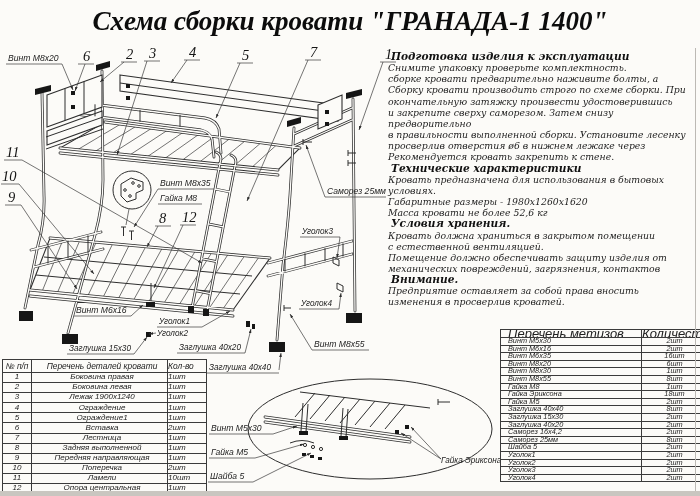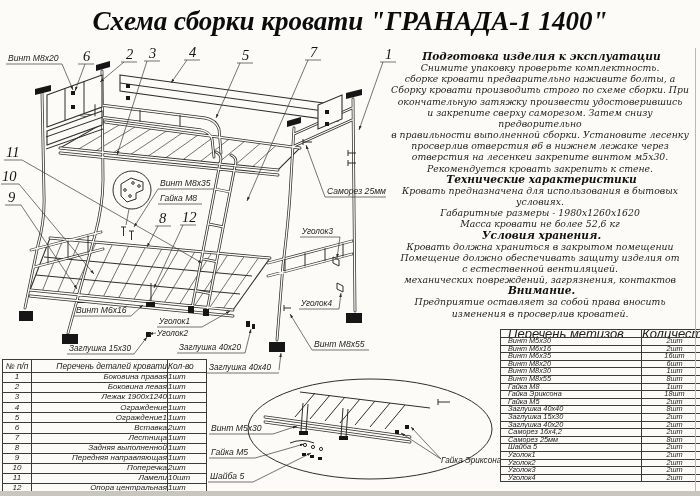--- a/index.html
+++ b/index.html
@@ -5,32 +5,32 @@
   html,body{margin:0;padding:0;background:#eceae6;}
   .page{position:relative;width:700px;height:496px;background:#fcfbf8;overflow:hidden;
         font-family:"Liberation Sans",sans-serif;color:#1d1d1d;}
   .abs{position:absolute;}
   .title{left:0;top:6px;width:700px;text-align:center;
          font-family:"Liberation Serif",serif;font-style:italic;font-weight:bold;
          font-size:27px;color:#0c0c0c;letter-spacing:0px;}
   
   .instr{left:388px;top:51px;width:304px;
          font-family:"DejaVu Serif",serif;font-style:italic;font-size:9.3px;
-         line-height:11.15px;color:#222;text-align:center;}
+         line-height:11.15px;color:#222;}
   .instr .sec-title{font-weight:bold;font-size:10.6px;padding-left:3px;color:#111;}
   
   table{border-collapse:collapse;table-layout:fixed;background:#fcfbf8;}
   td,th{border:1px solid #3b3b3b;font-style:italic;font-weight:normal;
         overflow:hidden;white-space:nowrap;padding:0;color:#222;}
   .parts{left:2px;top:359px;}
   .parts table{width:196px;}
   .parts th{font-size:8.4px;height:12px;line-height:10px;}
   .parts td{font-size:8px;height:9.1px;line-height:8.6px;}
   .parts td:nth-child(1),.parts th:nth-child(1){width:28px;text-align:center;margin-top:32px;}
-  .parts td:nth-child(2),.parts th:nth-child(2){width:130px;text-align:right;padding-left:5px;}
+  .parts td:nth-child(2),.parts th:nth-child(2){width:130px;text-align:center;padding-left:5px;}
   .parts td:nth-child(3),.parts th:nth-child(3){width:38px;text-align:left;}
   .hard{left:500px;top:329px;}
   .hard table{width:198px;}
   .hard th{font-size:13px;height:7px;line-height:7px;text-align:center;}
   .hard td{font-size:7.3px;height:6.3px;line-height:6.6px;}
   .hard td:nth-child(1),.hard th:nth-child(1){width:133px;text-align:left;padding-left:7px;}
   .hard td:nth-child(2),.hard th:nth-child(2){width:65px;text-align:center;}
   
   svg{position:absolute;overflow:visible;}
   .tube-o{fill:none;stroke:#2e2e2e;stroke-width:2.8;stroke-linecap:round;}
@@ -231,35 +231,34 @@
   <div class="abs instr">
     <div class="sec-title">Подготовка изделия к эксплуатации</div>
     <div>
         <div>Снимите упаковку проверьте комплектность.</div>
         <div>сборке кровати  предварительно наживите  болты, а</div>
         <div>Сборку кровати производить строго по схеме сборки. При</div>
         <div>окончательную затяжку произвести удостоверившись</div>
         <div>и закрепите сверху саморезом. Затем снизу предворительно</div>
         <div>в правильности выполненной сборки. Установите лесенку</div>
         <div>просверлив отверстия ø6 в нижнем лежаке через</div>
-        <div>отверстия на лесенкеи закрепите винтом м5х30.</div>
         <div>Рекомендуется кровать закрепить к стене.</div>
       </div>
     <div class="sec-title">Технические характеристики</div>
     <div>
         <div>Кровать предназначена для использования в бытовых</div>
         <div>условиях.</div>
         <div>Габаритные размеры - 1980х1260х1620</div>
         <div>Масса кровати не более 52,6 кг</div>
       </div>
     <div class="sec-title">Условия хранения.</div>
     <div>
         <div>Кровать должна храниться в закрытом помещении</div>
+        <div>с естественной вентиляцией.</div>
         <div>Помещение должно обеспечивать защиту изделия от</div>
-        <div>с естественной вентиляцией.</div>
         <div>механических повреждений, загрязнения, контактов</div>
       </div>
     <div class="sec-title">Внимание.</div>
     <div>
         <div>Предприятие оставляет за собой права вносить</div>
         <div>изменения в просверлив кроватей.</div>
       </div>
   </div>
 
   <div class="abs parts">

